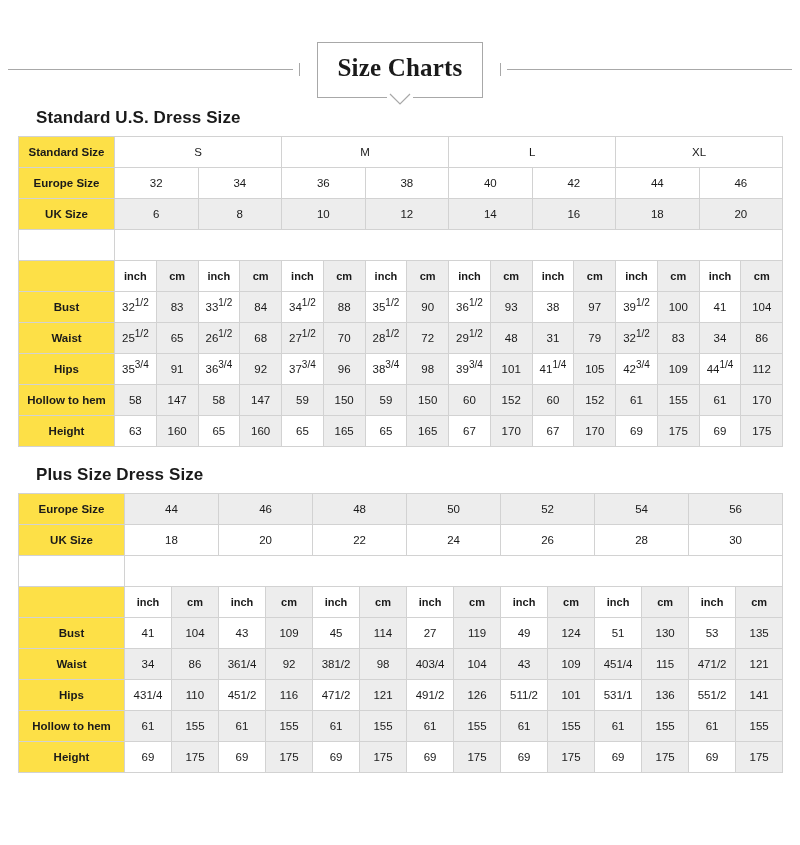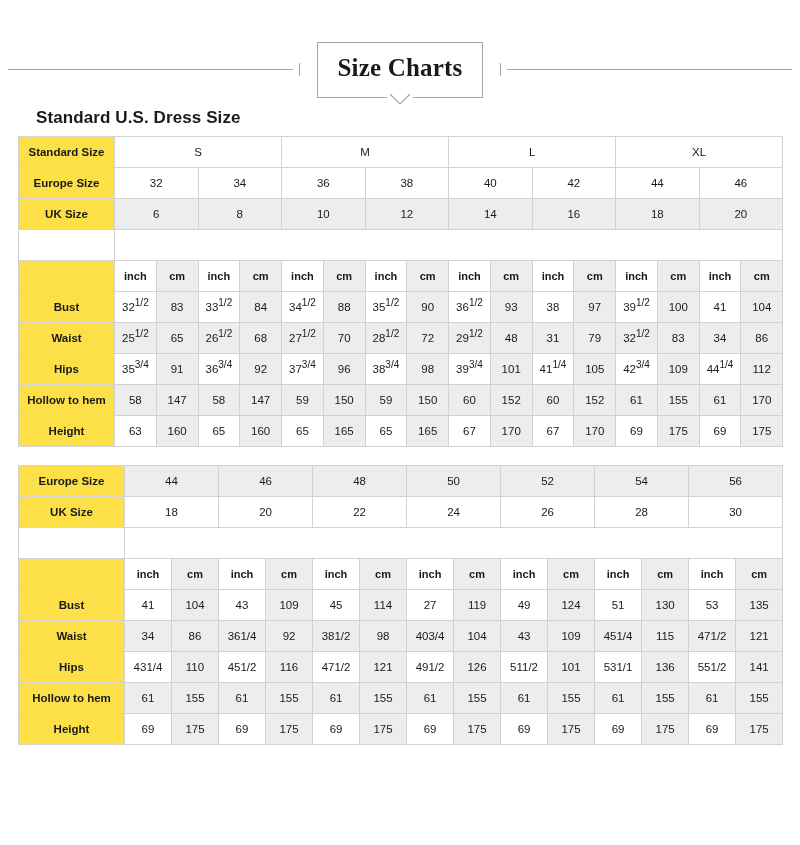--- a/index.html
+++ b/index.html
@@ -288,20 +288,21 @@
             <td>69</td>
             <td class="shade">175</td>
             <td>69</td>
             <td class="shade">175</td>
           </tr>
       </tbody>
     </table>
   </div>
 
   <div class="section">
+    <div class="section-title">Plus Size Dress Size</div>
     <table>
       <colgroup>
         <col style="width:106px">
         <col span="14" style="width:47px">
       </colgroup>
       <tbody>
 
         <tr class="shade">
           <td class="rowlabel">Europe Size</td>
           <td colspan="2">44</td>

